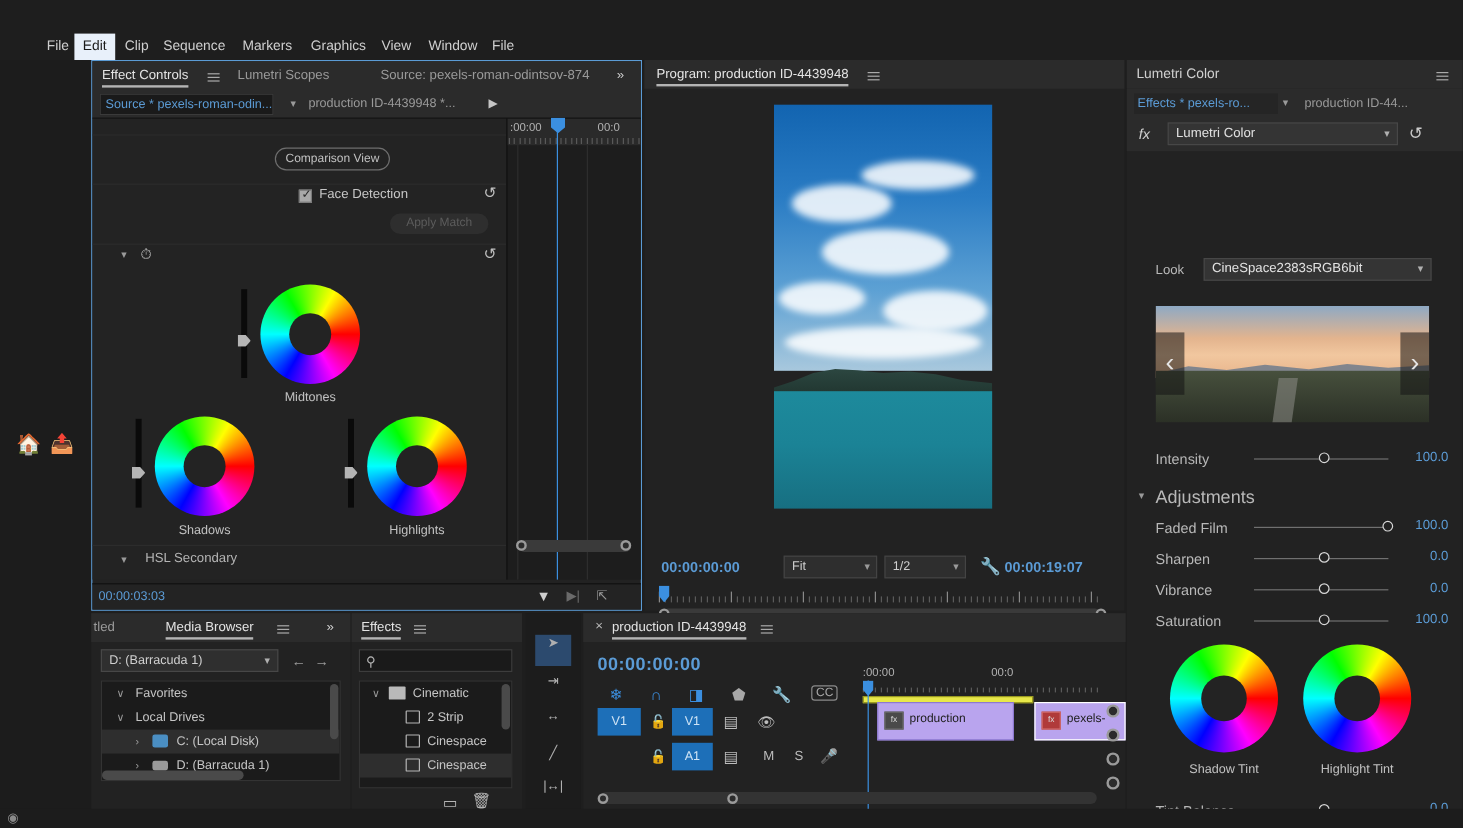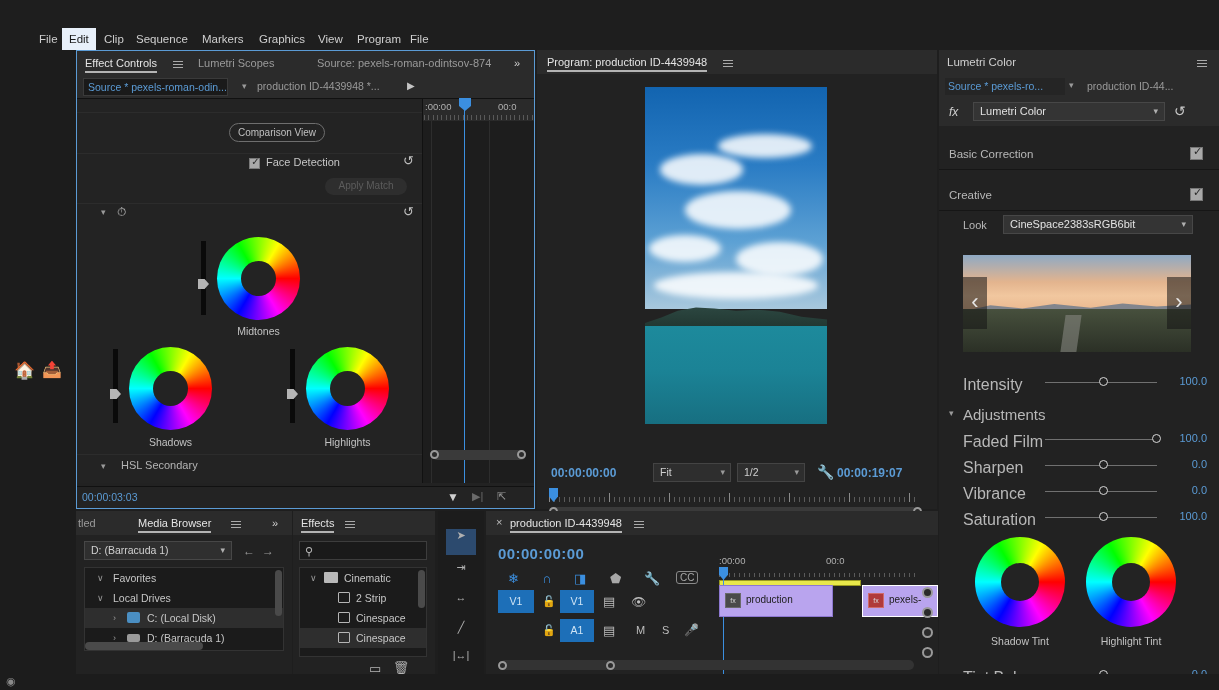--- a/index.html
+++ b/index.html
@@ -141,21 +141,21 @@
             background:#6e7b8c; opacity:.85;
             clip-path:polygon(0 70%,12% 45%,26% 58%,40% 40%,56% 55%,70% 38%,85% 50%,100% 42%,100% 100%,0 100%); }
   .lt-fg  { position:absolute; left:0; top:56%; width:100%; height:44%;
             background:linear-gradient(#47503d,#2b3026); }
   .lt-road{ position:absolute; left:44%; top:62%; width:7%; height:38%;
             background:#8d8d86; opacity:.55; transform:skewX(-8deg); }
   .arrowbtn { position:absolute; width:24px; height:52px; background:rgba(20,20,20,.55);
               color:#e6e6e6; font-size:22px; text-align:center; line-height:50px; }
 
   .slider-row { position:absolute; left:0; width:100%; height:26px; }
-  .sl-lbl { position:absolute; left:24px; top:6px; font-size:16px; color:#b8b8b8; }
+  .sl-lbl { position:absolute; left:24px; top:6px; font-size:12px; color:#b8b8b8; }
   .sl-track { position:absolute; left:106px; top:12px; width:112px; height:1px; background:#707070; }
   .sl-knob { position:absolute; top:7px; width:9px; height:9px; border-radius:50%;
              border:1.5px solid #d8d8d8; background:#222; }
   .sl-val { position:absolute; left:224px; top:5px; width:44px; text-align:right; font-size:11px; color:#5b9bd5; }
   .adj-lbl { position:absolute; left:24px; font-size:15px; color:#b8b8b8; }
 
   
   #mediaBrowser { left:76px; top:511px; width:216px; height:179px; background:#222; }
   .mb-sel { position:absolute; left:8px; top:30px; width:148px; height:19px; background:#2f2f2f;
             border:1px solid #474747; color:#d0d0d0; font-size:10.5px; line-height:17px; padding-left:6px; }
@@ -212,21 +212,21 @@
 
 
   <div class="menubar" data-name="menu-bar">
     <div class="menuitem" style="left:4px" data-name="menu-file">File</div>
     <div class="menuitem sel" style="left:34px" data-name="menu-edit">Edit</div>
     <div class="menuitem" style="left:69px" data-name="menu-clip">Clip</div>
     <div class="menuitem" style="left:101px" data-name="menu-sequence">Sequence</div>
     <div class="menuitem" style="left:167px" data-name="menu-markers">Markers</div>
     <div class="menuitem" style="left:224px" data-name="menu-graphics">Graphics</div>
     <div class="menuitem" style="left:283px" data-name="menu-view">View</div>
-    <div class="menuitem" style="left:322px" data-name="menu-window">Program</div>
+    <div class="menuitem" style="left:322px" data-name="menu-window">Window</div>
     <div class="menuitem" style="left:375px" data-name="menu-help">File</div>
   </div>
 
   <div class="leftrail" data-name="left-rail">
     <div class="rail-icon" style="left:14px; top:310px; font-size:17px;" data-name="home-icon">🏠</div>
     <div class="rail-icon" style="left:42px; top:310px; font-size:16px;" data-name="export-icon">📤</div>
   </div>
 
   <div class="panel" id="effectControls" data-name="effect-controls-panel">
     <div class="panel-tabbar" data-name="effect-controls-tabbar">
@@ -471,40 +471,32 @@
     <div class="panel-tabbar" data-name="lumetri-tabbar">
       <div class="lm-title" data-name="lumetri-title">Lumetri Color</div>
       <div style="position:absolute;right:12px;top:8px;" class="hamb" data-name="lumetri-menu-icon">
           <i></i>
           <i></i>
           <i></i>
         </div>
     </div>
 
     <div class="lm-srcbar" data-name="lumetri-source-bar">
-      <div class="lm-src" data-name="lumetri-source-select">Source * pexels-ro...</div>
+      <div class="lm-src" data-name="lumetri-source-select">Effects * pexels-ro...</div>
       <span class="chev" style="position:absolute;left:130px;top:6px;" data-name="chevron-down-icon">▾</span>
       <div class="lm-seq" data-name="lumetri-sequence-label">production ID-44...</div>
       <div class="fx-lbl" data-name="fx-label">fx</div>
       <div class="fx-sel" data-name="lumetri-effect-select">
         <span data-name="lumetri-effect-name">Lumetri Color</span>
         <span class="ch" style="position:absolute;right:6px;top:0;color:#b0b0b0;font-size:9px;" data-name="chevron-down-icon">▾</span>
       </div>
       <span style="position:absolute;left:235px;top:29px;color:#c8c8c8;font-size:14px;" data-name="reset-effect-icon">↺</span>
     </div>
 
-    <div class="sect" style="top:90px;" data-name="section-basic-correction">
-      <div class="sect-lbl" data-name="basic-correction-label">Basic Correction</div>
-      <div class="sect-cb" data-name="basic-correction-checkbox"></div>
-    </div>
-
-    <div class="sect" style="top:131px;" data-name="section-creative">
-      <div class="sect-lbl" data-name="creative-label">Creative</div>
-      <div class="sect-cb" data-name="creative-checkbox"></div>
-    </div>
+
 
     <div class="look-lbl" style="top:169px;" data-name="look-label">Look</div>
     <div class="look-sel" style="top:165px;" data-name="look-select">
       <span data-name="look-value">CineSpace2383sRGB6bit</span>
       <span class="ch" style="position:absolute;right:6px;top:0;color:#b0b0b0;font-size:9px;" data-name="chevron-down-icon">▾</span>
     </div>
 
     <div class="look-thumb" style="top:205px;" data-name="look-preview-thumbnail">
       <div class="lt-sky" data-name="look-preview-sky"></div>
       <div class="lt-mt" data-name="look-preview-mountains"></div>
@@ -729,21 +721,21 @@
     <span class="trk-ic" style="left:117px; top:83px; font-size:13px;" data-name="track-v1-sync-icon">▤</span>
     <span class="trk-ic" style="left:145px; top:84px; font-size:12px;" data-name="track-v1-eye-icon">👁</span>
 
     <div class="trk-btn" style="left:74px; top:108px; width:34px;" data-name="track-a1-name">A1</div>
     <span class="trk-ic" style="left:56px; top:113px;" data-name="track-a1-lock-icon">🔓</span>
     <span class="trk-ic" style="left:117px; top:112px; font-size:13px;" data-name="track-a1-sync-icon">▤</span>
     <span class="trk-ic" style="left:150px; top:113px;" data-name="track-a1-mute-icon">M</span>
     <span class="trk-ic" style="left:176px; top:113px;" data-name="track-a1-solo-icon">S</span>
     <span class="trk-ic" style="left:198px; top:112px; font-size:12px;" data-name="track-a1-mic-icon">🎤</span>
 
-    <div class="clip" style="left:233px; top:74px; width:114px;" data-name="timeline-clip-production">
+    <div class="clip" style="left:245px; top:74px; width:114px;" data-name="timeline-clip-production">
       <span class="fx" data-name="clip-fx-badge-icon">fx</span>
       <span class="nm" data-name="clip-name">production</span>
     </div>
     <div class="clip sel" style="left:376px; top:74px; width:76px;" data-name="timeline-clip-pexels">
       <span class="fx" style="background:#b03a3a;border-color:#d06a6a;" data-name="clip-fx-badge-icon">fx</span>
       <span class="nm" data-name="clip-name">pexels-</span>
     </div>
 
     <div class="kd" style="right:5px; top:76px;" data-name="keyframe-dot-1"></div>
     <div class="kd" style="right:5px; top:96px;" data-name="keyframe-dot-2"></div>

